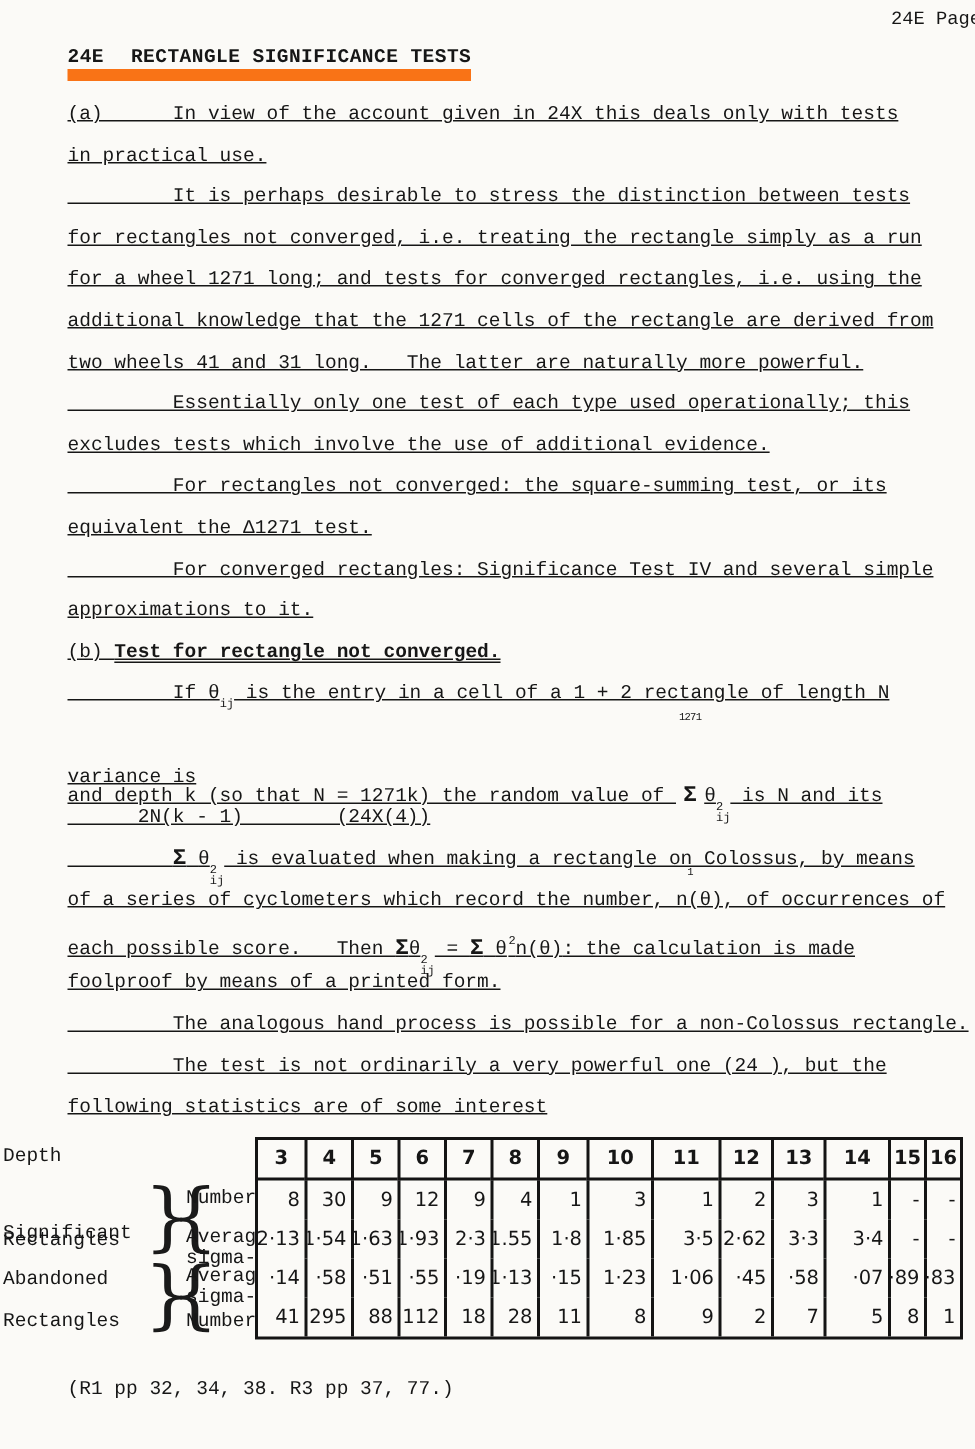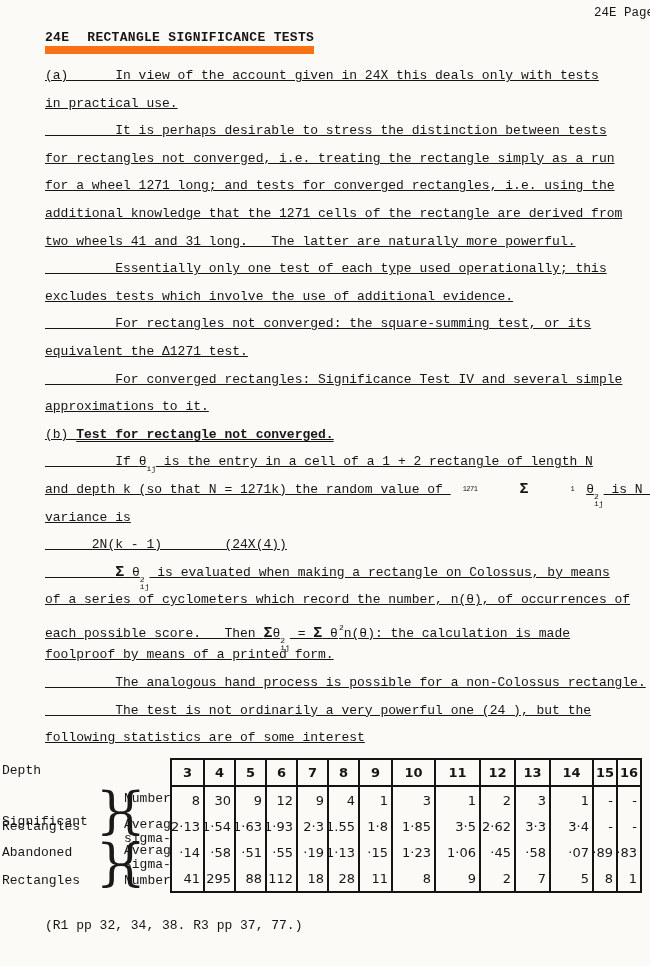--- a/index.html
+++ b/index.html
@@ -16,22 +16,22 @@
     border-bottom:8px solid #f97316; padding-bottom:1px; letter-spacing:.3px;
   }
   .doc-title .gap{display:inline-block; width:18px;}
   .body-block{position:absolute; top:62px; left:45px; width:580px;}
   .line{height:27.6px; line-height:27.6px; white-space:pre;text-decoration:underline;}
   .uline{text-decoration:underline; text-underline-offset:3px; font-weight:bold;}
   
   .mv{font-style:normal;}
   .stk{display:inline-flex; flex-direction:column; align-items:flex-start;
        font-size:8px; line-height:7px; vertical-align:-6px; white-space:nowrap;}
-  .sum{display:inline-flex; flex-direction:row; align-items:center;
-       line-height:1; vertical-align:middle; margin:0 12px;gap:42px;}
+  .sum{display:inline-flex; flex-direction:column; align-items:center;
+       line-height:1; vertical-align:middle; margin:0 2px;gap:42px;}
   .sum .lim{font-size:7px; line-height:6px; letter-spacing:-.5px;}
   .sum .sg{font-size:15px; font-weight:bold; line-height:13px;}
   .bsg{font-size:15px; font-weight:bold;}
   .sp2{font-size:8px; vertical-align:7px; margin-left:1px;}
   
   .table-wrap{position:absolute; top:756px; left:0; width:524px; height:140px;}
   .tlabel{position:absolute; white-space:pre; line-height:14px;}
   .small-gap{line-height:13px;}
   .brace{position:absolute; font-family:"DejaVu Serif",serif; font-size:50px;
          line-height:54px; letter-spacing:-14px; color:#1a1a1a;}

